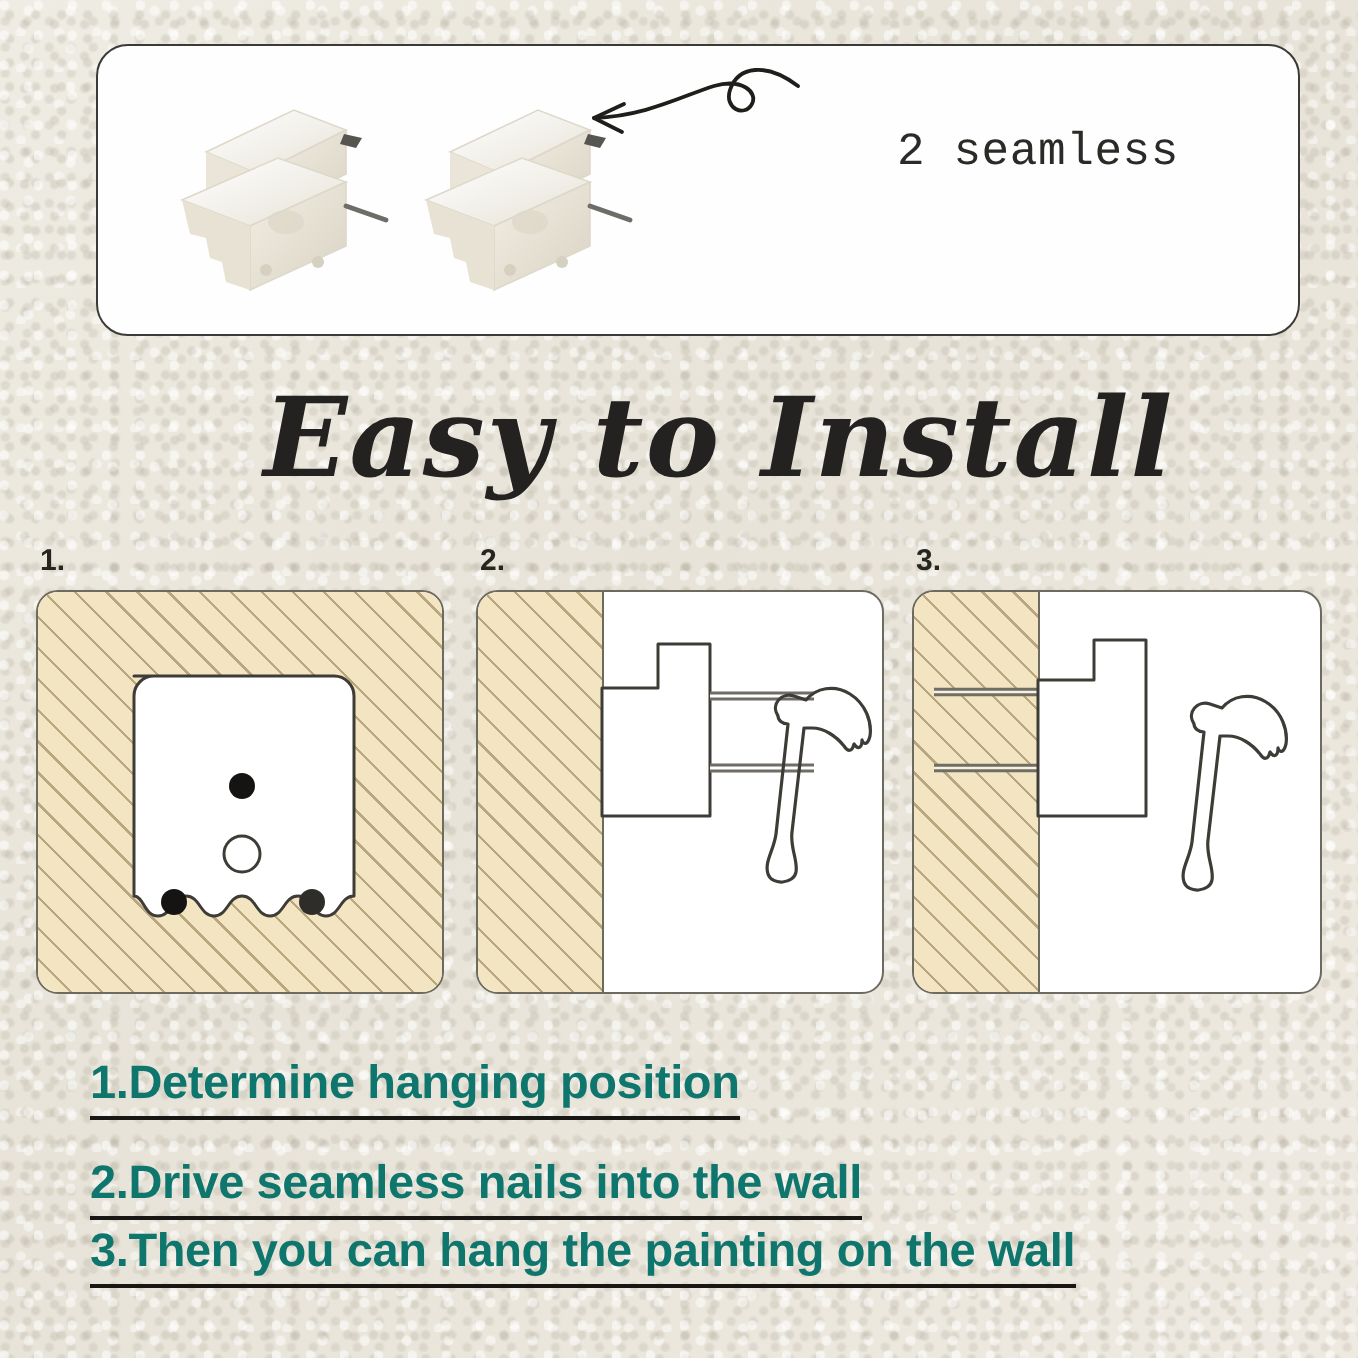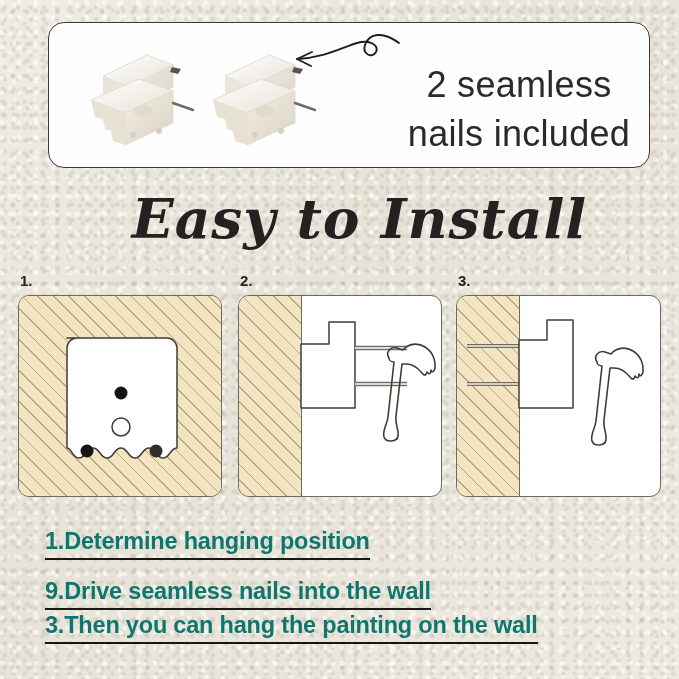--- a/index.html
+++ b/index.html
@@ -31,22 +31,22 @@
   #nails-card{
     left:48px;top:22px;width:602px;height:146px;
     background:#fefefe;
     border:1.6px solid #3b3a36;
     border-radius:16px;
     box-sizing:border-box;
   }
   .nail-photo{position:absolute;}
   .nail-caption{
     position:absolute;left:350px;top:38px;width:240px;
-    font-size:36px;line-height:1.35;color:#2b2a27;
-    font-family:Liberation Sans, sans-serif;
+    font-size:23px;line-height:1.35;color:#2b2a27;
+    font-family:Liberation Mono, monospace;
     font-weight:400;letter-spacing:.3px;
     text-align:center;
   }
 
   
   #title{
     position:absolute;left:0;right:0;top:186px;
     text-align:center;
     font-family:"DejaVu Serif", serif;
     font-weight:700;font-style:italic;
@@ -147,21 +147,20 @@
   </svg>
 
   <svg style="position:absolute;left:222px;top:2px;" width="140" height="60" viewBox="0 0 140 60">
     <path d="M128 18 C112 6 98 8 94 20 C91 29 101 34 105 27 C108 21 100 14 86 18
              C70 23 52 33 26 34" fill="none" stroke="#1f1e1b" stroke-width="1.9" stroke-linecap="round"></path>
     <path d="M26 34 L41 27 M26 34 L40 41" fill="none" stroke="#1f1e1b" stroke-width="1.9" stroke-linecap="round"></path>
   </svg>
 
   <div class="nail-caption">
     <div>2 seamless</div>
-    <div>nails included</div>
   </div>
 </div>
 
 <div id="title">Easy to Install</div>
 
 <div class="step-num" style="left:20px;top:272px;">1.</div>
 <div class="panel" id="panel-1">
   <div class="hatch" id="hatch-1"></div>
   <svg style="position:absolute;left:0;top:0;" width="204" height="202" viewBox="0 0 204 202">
     <path d="M48 42 h100 a10 10 0 0 1 10 10 v100
@@ -211,14 +210,14 @@
     <g fill="none" stroke="#3e3c36" stroke-width="1.6" stroke-linejoin="round" stroke-linecap="round">
       <path d="M140 66 c-4 -6 2 -12 8 -10 l6 2 c5 -6 14 -8 22 -3 c8 5 11 14 10 21
                c-1 4 -3 5 -4 2 c0 4 -2 5 -4 2 c-1 4 -3 4 -5 1
                c-4 -5 -10 -9 -16 -9 l-4 0 l-6 52 c-1 8 3 14 2 20
                c-1 6 -12 7 -14 1 c-2 -6 3 -12 4 -20 l6 -55 c-3 0 -5 -2 -5 -4 Z"></path>
     </g>
   </svg>
 </div>
 
 <div class="caption" id="caption-1">1.Determine hanging position</div>
-<div class="caption" id="caption-2">9.Drive seamless nails into the wall</div>
+<div class="caption" id="caption-2">2.Drive seamless nails into the wall</div>
 <div class="caption" id="caption-3">3.Then you can hang the painting on the wall</div>
 
 </body></html>

